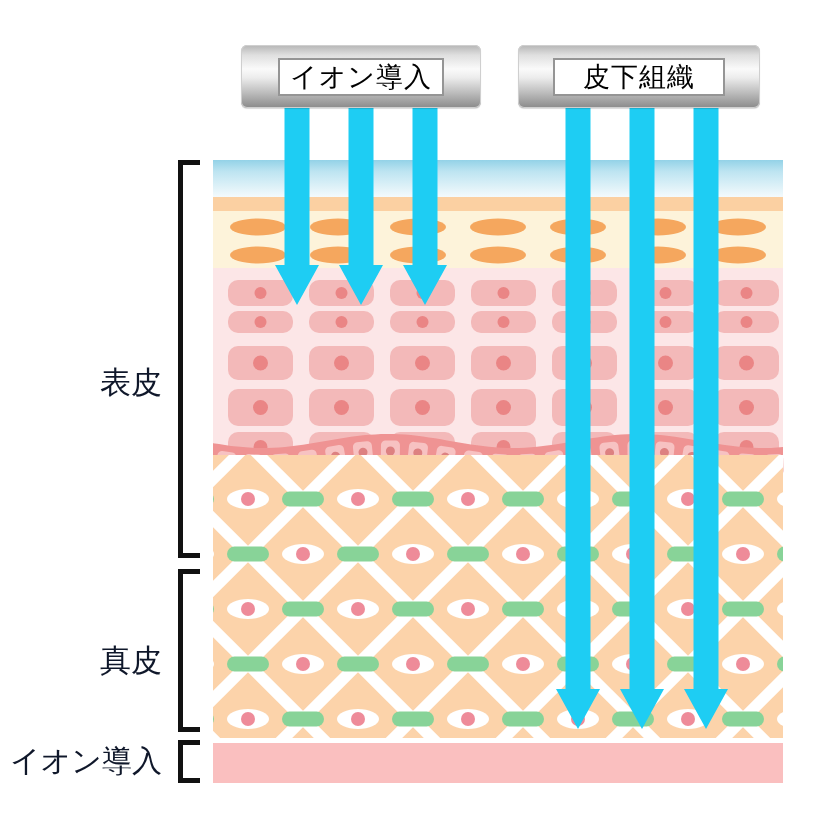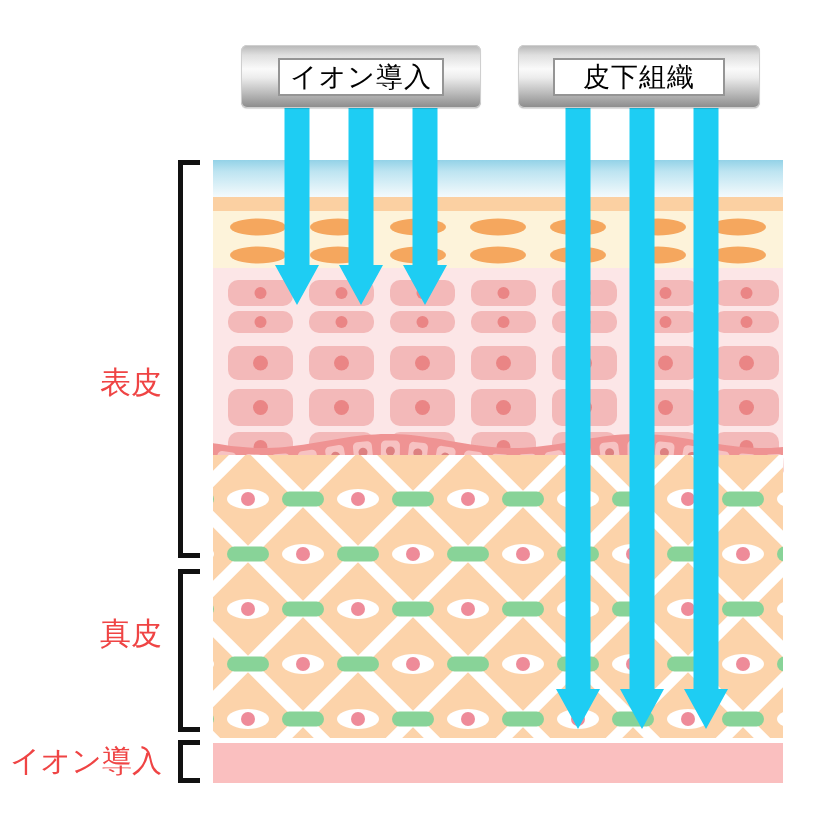--- a/index.html
+++ b/index.html
@@ -24,24 +24,24 @@
   #device-care .device-plate{width:172px;}
   .bracket{
     position:absolute;left:178px;width:22px;box-sizing:border-box;
     border:5px solid #111;border-right:none;
   }
   #bracket-epidermis{top:160px;height:398px;}
   #bracket-dermis{top:569px;height:163px;}
   #bracket-subcutis{top:740px;height:43px;}
   .layer-label{
     position:absolute;left:0;width:170px;text-align:right;padding-right:8px;
-    box-sizing:border-box;color:#ef4444;white-space:nowrap;
+    box-sizing:border-box;color:#0f172a;white-space:nowrap;
   }
   #label-epidermis{top:362px;font-size:31px;}
-  #label-dermis{top:613px;font-size:31px;font-family:Liberation Serif, serif;}
+  #label-dermis{top:640px;font-size:31px;font-family:Liberation Serif, serif;}
   #label-subcutis{top:741px;font-size:30px;}
   svg{position:absolute;left:0;top:0;}
 </style>
 </head>
 <body>
 
 <div id="stage">
 
   <svg id="skin-svg" width="830" height="830" viewBox="0 0 830 830">
     <defs id="skin-defs">

